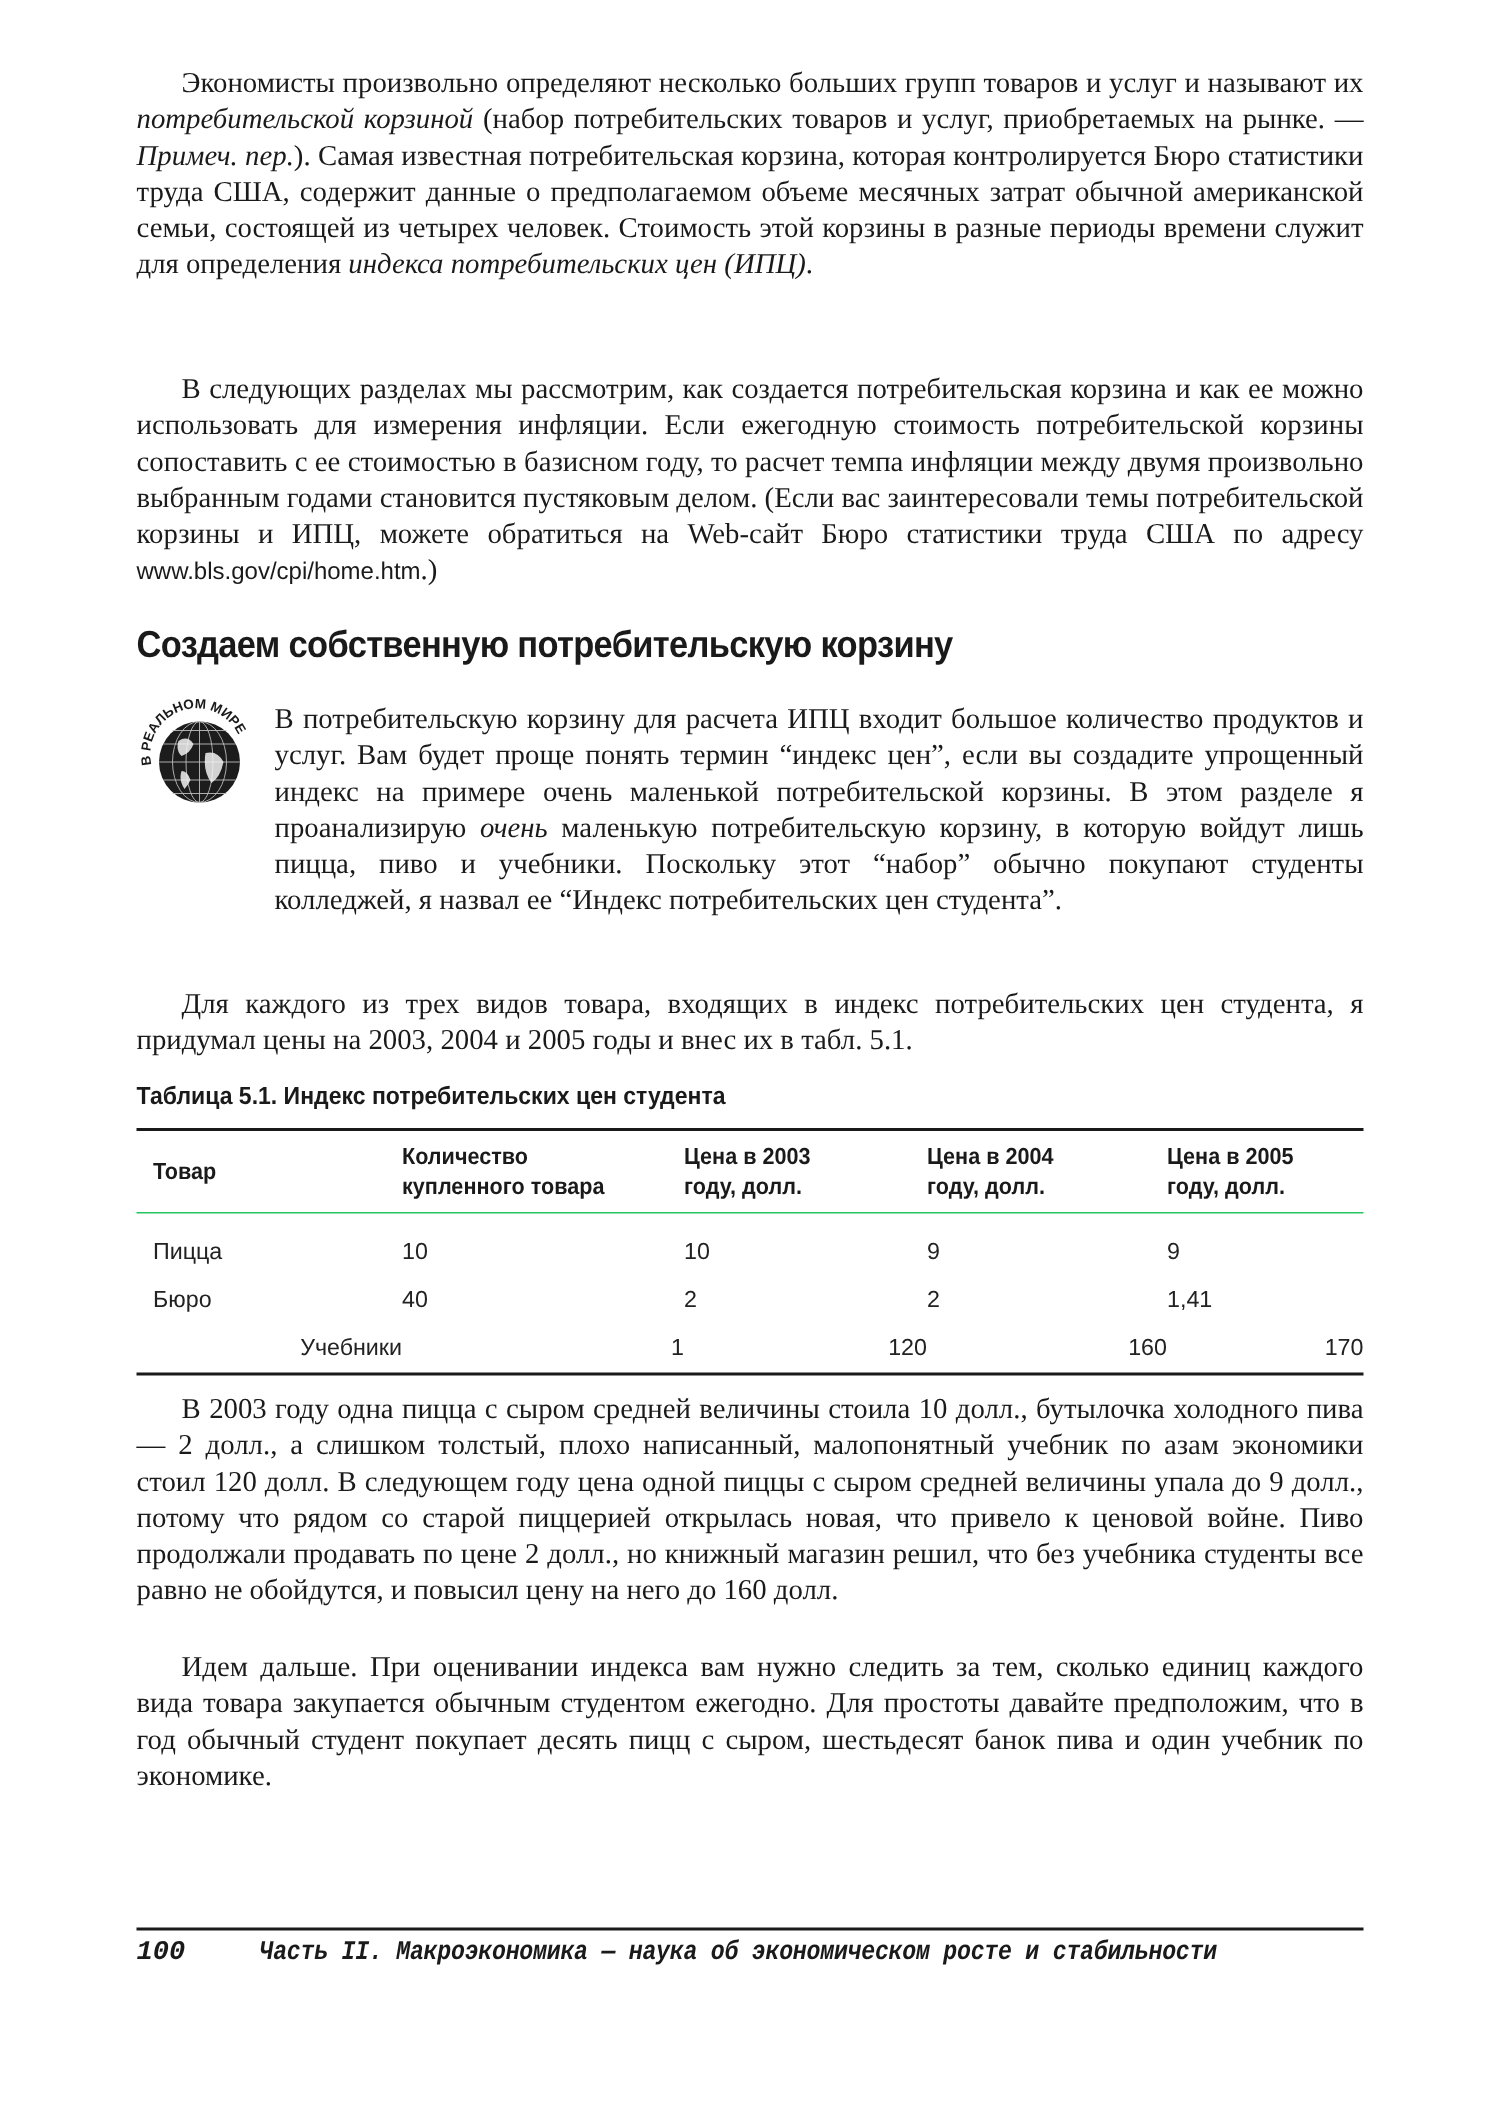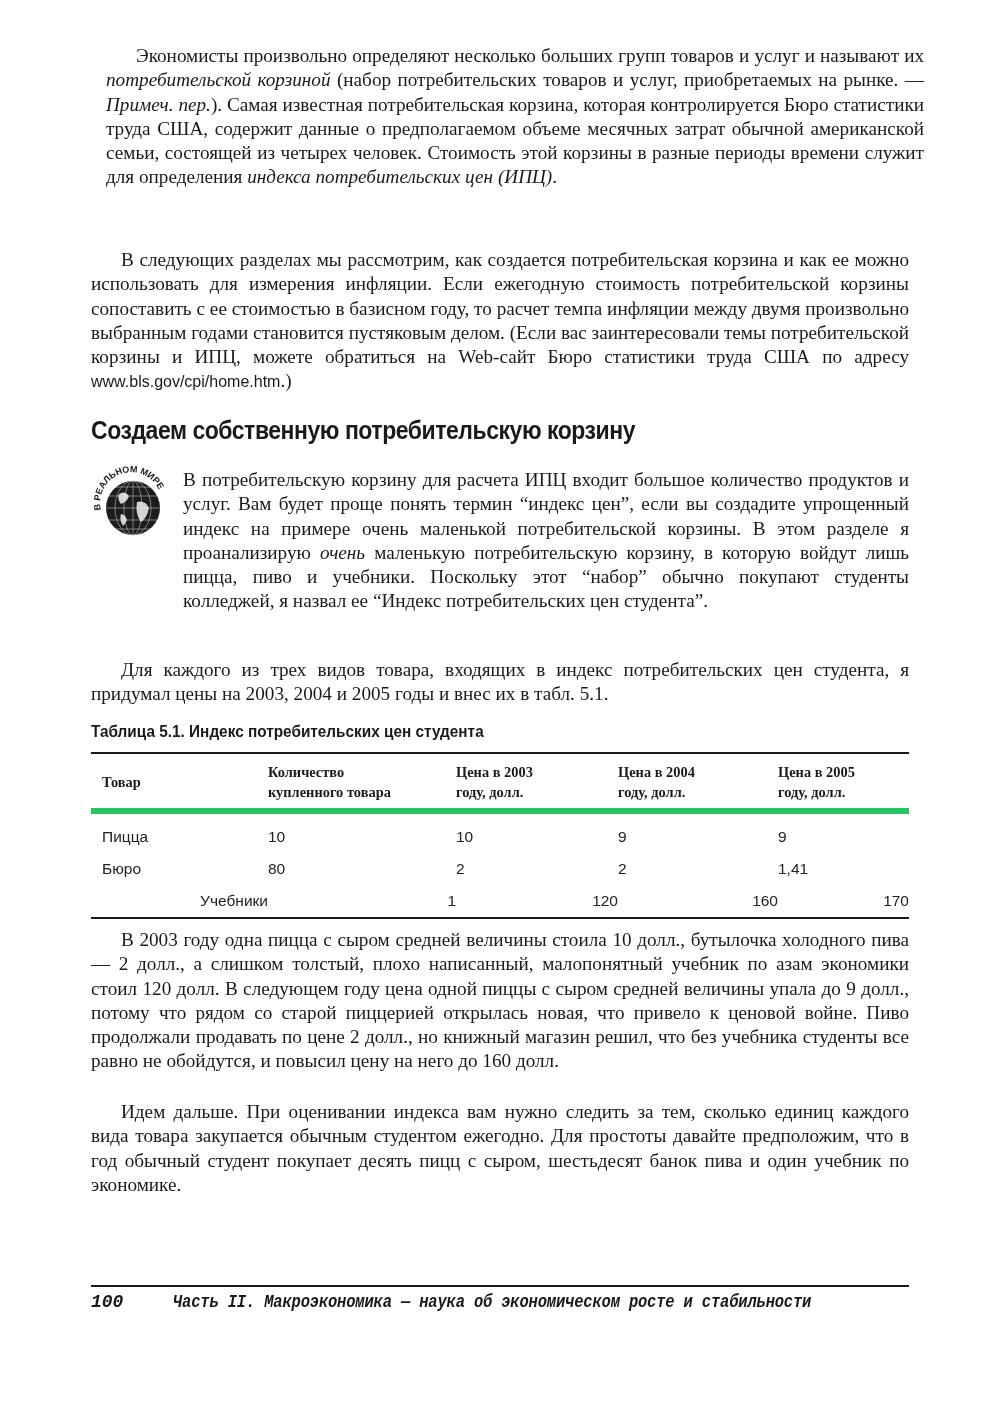--- a/index.html
+++ b/index.html
@@ -2,29 +2,29 @@
 <html><head>
 <meta charset="utf-8">
 <style>
   html, body { margin: 0; padding: 0; background: #ffffff; }
   body { width: 1000px; height: 1412px; position: relative; overflow: hidden; color: #1a1a1a; }
   .page { position: absolute; left: 91px; top: 40px; width: 818px; }
   .body-text { font-family: "Liberation Serif", serif; font-size: 19.2px; line-height: 24.3px; text-align: justify; margin: 0; }
   .indent { text-indent: 30px; }
   .mono { font-family: Liberation Sans, sans-serif; font-size: 16px; }
   em { font-style: italic; }
-  #p1 { position: absolute; top: 4px; left: 15px; width: 818px; }
+  #p1 { position: absolute; top: 4px; left: 0; width: 818px; }
   #p2 { position: absolute; top: 208px; left: 0; width: 818px; }
   #h2 { position: absolute; top: 376px; left: 0; font-family: "Liberation Sans", sans-serif; font-weight: bold; font-size: 25px; letter-spacing: -0.5px; margin: 0; transform: scaleX(0.92); transform-origin: left; white-space: nowrap; }
   #globe { position: absolute; top: 426px; left: 0; width: 78px; height: 78px; }
   #p3 { position: absolute; top: 428px; left: 92px; width: 726px; }
   #p4 { position: absolute; top: 618px; left: 0; width: 818px; }
   #tcap { position: absolute; top: 682px; left: 0; font-family: "Liberation Sans", sans-serif; font-weight: bold; font-size: 16.5px; white-space: nowrap; transform: scaleX(0.93); transform-origin: left; }
   #tbl { position: absolute; top: 712px; left: 0; width: 818px; border-collapse: collapse; font-family: "Liberation Sans", sans-serif; font-size: 15.5px; }
-  #tbl thead tr { border-top: 2.5px solid #1a1a1a; border-bottom: 6px solid #22c55e; font-family: Liberation Serif, serif; }
+  #tbl thead tr { border-top: 2.5px solid #1a1a1a; border-bottom: 1px solid #22c55e; }
   #tbl tbody tr:last-child { border-bottom: 2.5px solid #1a1a1a; text-align: right; }
   #tbl th { font-weight: bold; text-align: left; vertical-align: middle; padding: 8px 0 6px 0; line-height: 20px; }
   #tbl td { padding: 0; height: 32px; line-height: 32px; vertical-align: middle; color: #222; }
   #tbl th.c0 { padding-left: 11px; width: 166px; }
   #tbl td.c0 { padding-left: 11px; }
   #tbl .c1 { width: 188px; }
   #tbl .c2 { width: 162px; }
   #tbl .c3 { width: 160px; }
   .hdr-inner { display: inline-block; transform: scaleX(0.93); transform-origin: left; white-space: nowrap; }
   #p5 { position: absolute; top: 888px; left: 0; width: 818px; }
@@ -88,21 +88,21 @@
         </tr>
       <tr>
         <td class="c0">Пицца</td>
         <td class="c1">10</td>
         <td class="c2">10</td>
         <td class="c3">9</td>
         <td class="c4">9</td>
       </tr>
       <tr>
         <td class="c0">Бюро</td>
-        <td class="c1">80</td>
+        <td class="c1">40</td>
         <td class="c2">2</td>
         <td class="c3">2</td>
         <td class="c4">1,41</td>
       </tr>
       <tr>
         <td class="c0">Учебники</td>
         <td class="c1">1</td>
         <td class="c2">120</td>
         <td class="c3">160</td>
         <td class="c4">170</td>

